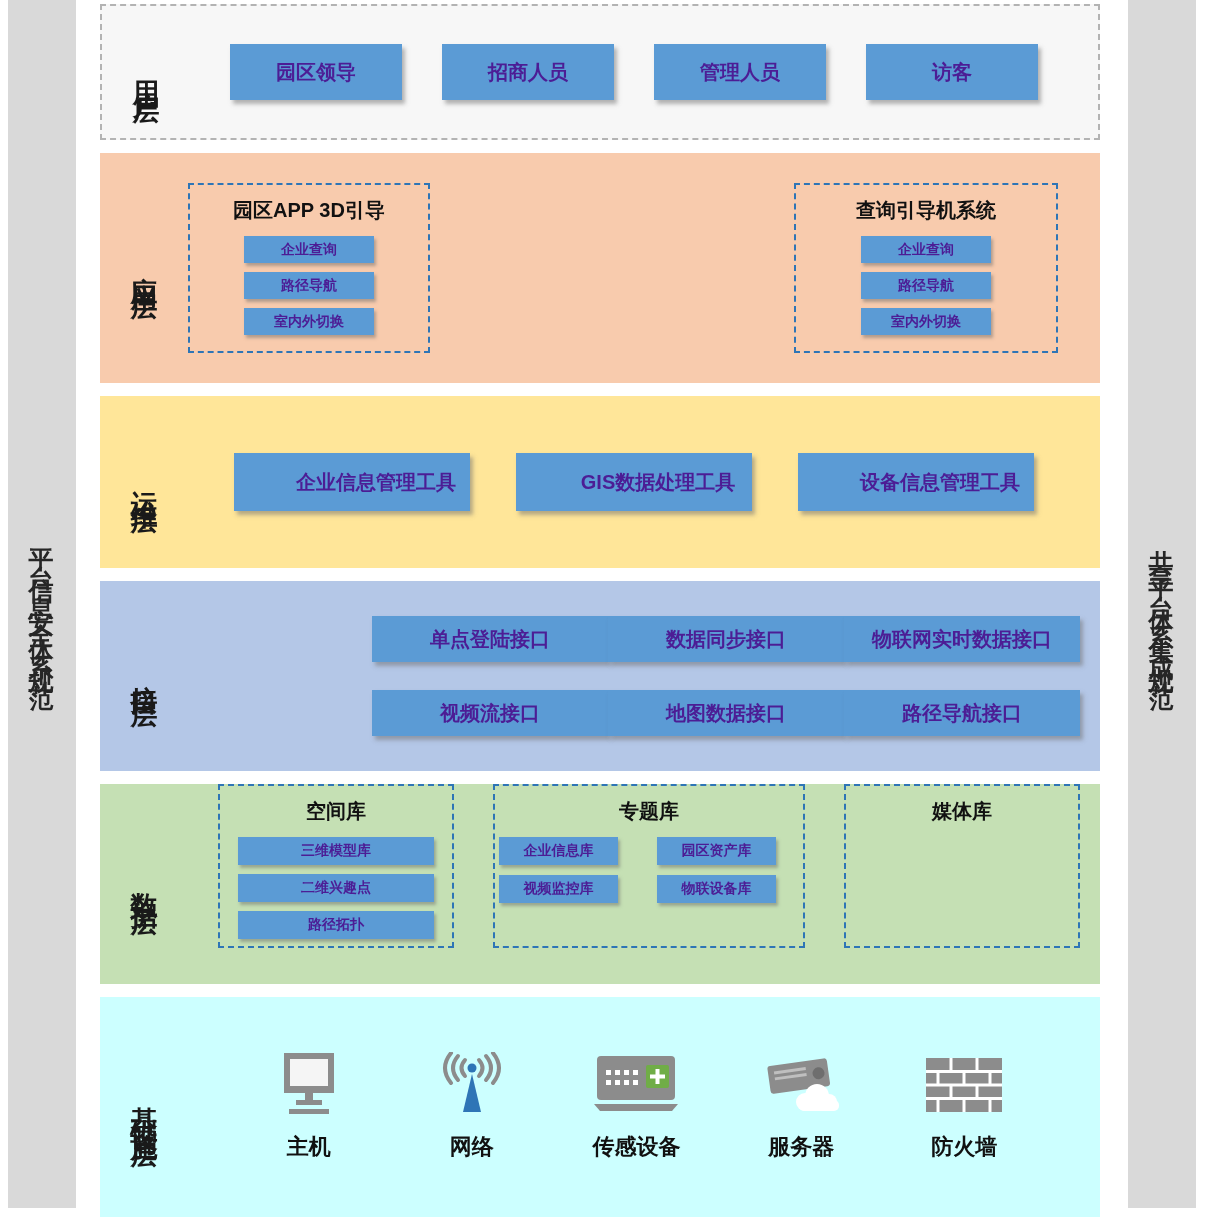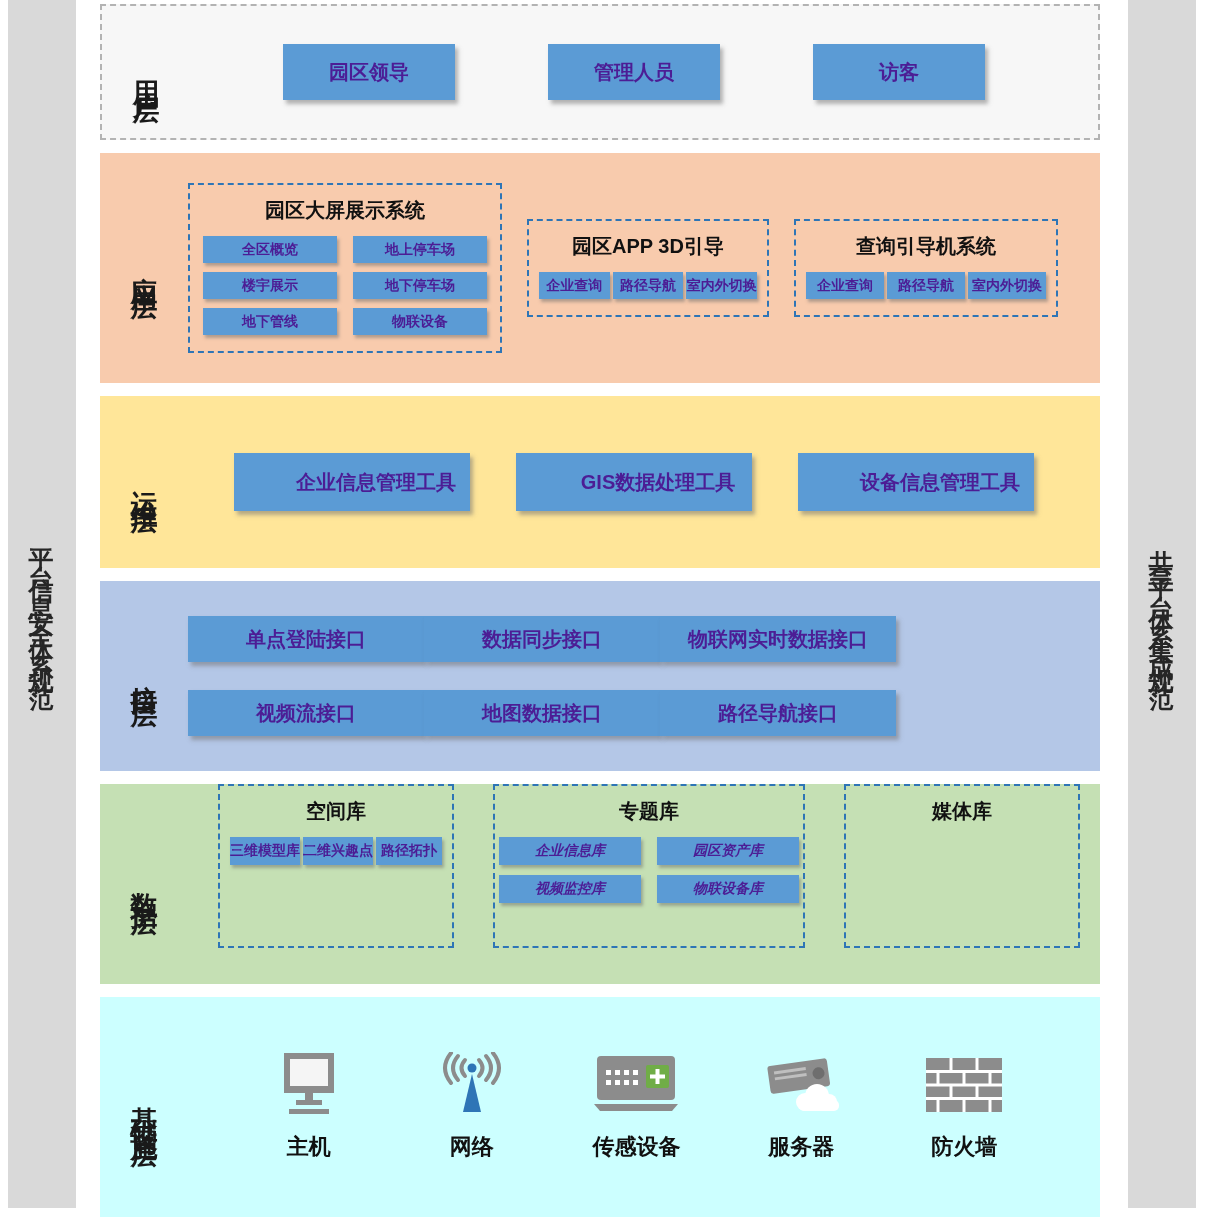--- a/index.html
+++ b/index.html
@@ -55,44 +55,44 @@
 
   
   .app-layer { height: 230px; background: #f8cbad; }
   .app-content { display: flex; align-items: center; justify-content: space-between; padding-right: 42px; }
   .dashed-group { border: 2px dashed #2e75b6; padding: 12px 10px 16px; }
   .group-title { text-align: center; font-weight: bold; font-size: 20px; color: #111; margin-bottom: 12px; white-space: nowrap; }
   .app-g1 { width: 314px; }
   .app-g2 { width: 242px; }
   .app-g3 { width: 264px; }
   .grid2 { display: grid; grid-template-columns: repeat(2, 134px); gap: 9px 16px; justify-content: center; }
-  .col1  { display: flex; flex-direction: row; gap: 3px; align-items: center; }
+  .col1  { display: flex; flex-direction: column; gap: 9px; align-items: center; }
   .btn-app { width: 134px; height: 27px; font-size: 14px; }
   .col1 .btn-app { width: 130px; }
 
   
   .ops-layer { height: 172px; background: #ffe699; }
   .btn-ops { width: 236px; height: 58px; font-size: 20px; padding-left: 48px; }
 
   
   .if-layer { height: 190px; background: #b4c7e7; }
   .if-content { display: flex; flex-direction: column; justify-content: center; gap: 28px; }
-  .if-row { display: flex; align-items: center; justify-content: flex-start; padding-right: 20px; }
+  .if-row { display: flex; align-items: center; justify-content: flex-end; padding-right: 20px; }
   .btn-if { width: 236px; height: 46px; font-size: 20px; }
 
   
   .data-layer { height: 200px; background: #c5e0b4; }
   .data-content { display: flex; justify-content: space-between; padding: 0 20px 0 30px; }
   .data-box { height: 164px; }
   .data-g1 { width: 236px; }
   .data-g2 { width: 312px; }
   .data-g3 { width: 236px; }
   .grid2-data { display: grid; grid-template-columns: repeat(2, 142px); gap: 10px 16px; justify-content: center; }
   .btn-data { width: 196px; height: 28px; font-size: 14px; }
-  .btn-data-sm { width: 142px; height: 28px; font-size: 14px; font-style: italic; }
+  .btn-data-sm { width: 119px; height: 28px; font-size: 14px; }
 
   
   .infra-layer { height: 220px; background: #ccffff; }
   .infra-content { display: flex; align-items: center; justify-content: space-evenly; padding-right: 15px; }
   .infra-item { display: flex; flex-direction: column; align-items: center; gap: 14px; }
   .infra-label { font-size: 22px; font-weight: bold; color: #111; white-space: nowrap; }
 </style>
 </head>
 <body>
 
@@ -107,42 +107,32 @@
   </aside>
 
   <main class="main">
 
     <section class="layer user-layer">
       <div class="layer-label-col">
         <div class="vtext layer-label">用户层</div>
       </div>
       <div class="layer-content row-evenly">
         <div class="btn btn-user">园区领导</div>
+        <div class="btn btn-user">招商人员</div>
         <div class="btn btn-user">管理人员</div>
         <div class="btn btn-user">访客</div>
       </div>
     </section>
 
     <section class="layer app-layer">
       <div class="layer-label-col">
         <div class="vtext layer-label">应用层</div>
       </div>
       <div class="layer-content app-content">
 
-        <div class="dashed-group app-g1">
-          <div class="group-title">园区大屏展示系统</div>
-          <div class="grid2">
-            <div class="btn btn-sm btn-app">全区概览</div>
-            <div class="btn btn-sm btn-app">地上停车场</div>
-            <div class="btn btn-sm btn-app">楼宇展示</div>
-            <div class="btn btn-sm btn-app">地下停车场</div>
-            <div class="btn btn-sm btn-app">地下管线</div>
-            <div class="btn btn-sm btn-app">物联设备</div>
-          </div>
-        </div>
 
         <div class="dashed-group app-g2">
           <div class="group-title">园区APP 3D引导</div>
           <div class="col1">
             <div class="btn btn-sm btn-app">企业查询</div>
             <div class="btn btn-sm btn-app">路径导航</div>
             <div class="btn btn-sm btn-app">室内外切换</div>
           </div>
         </div>
 

